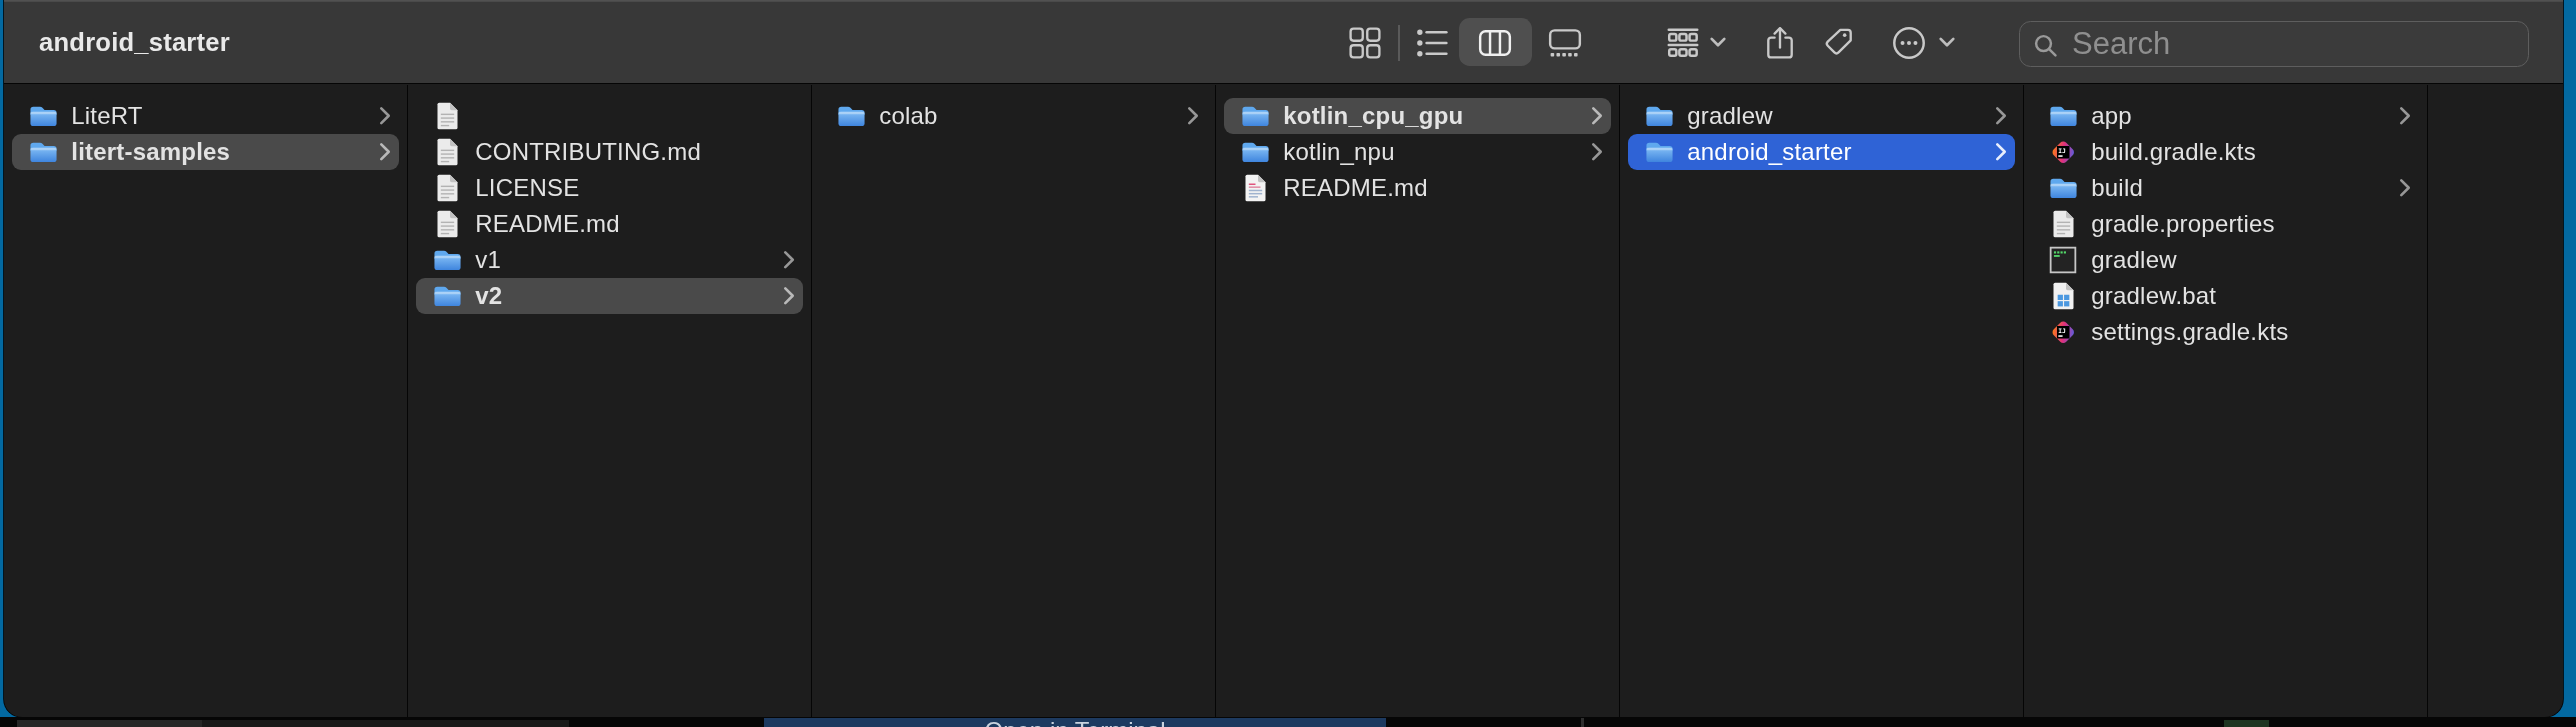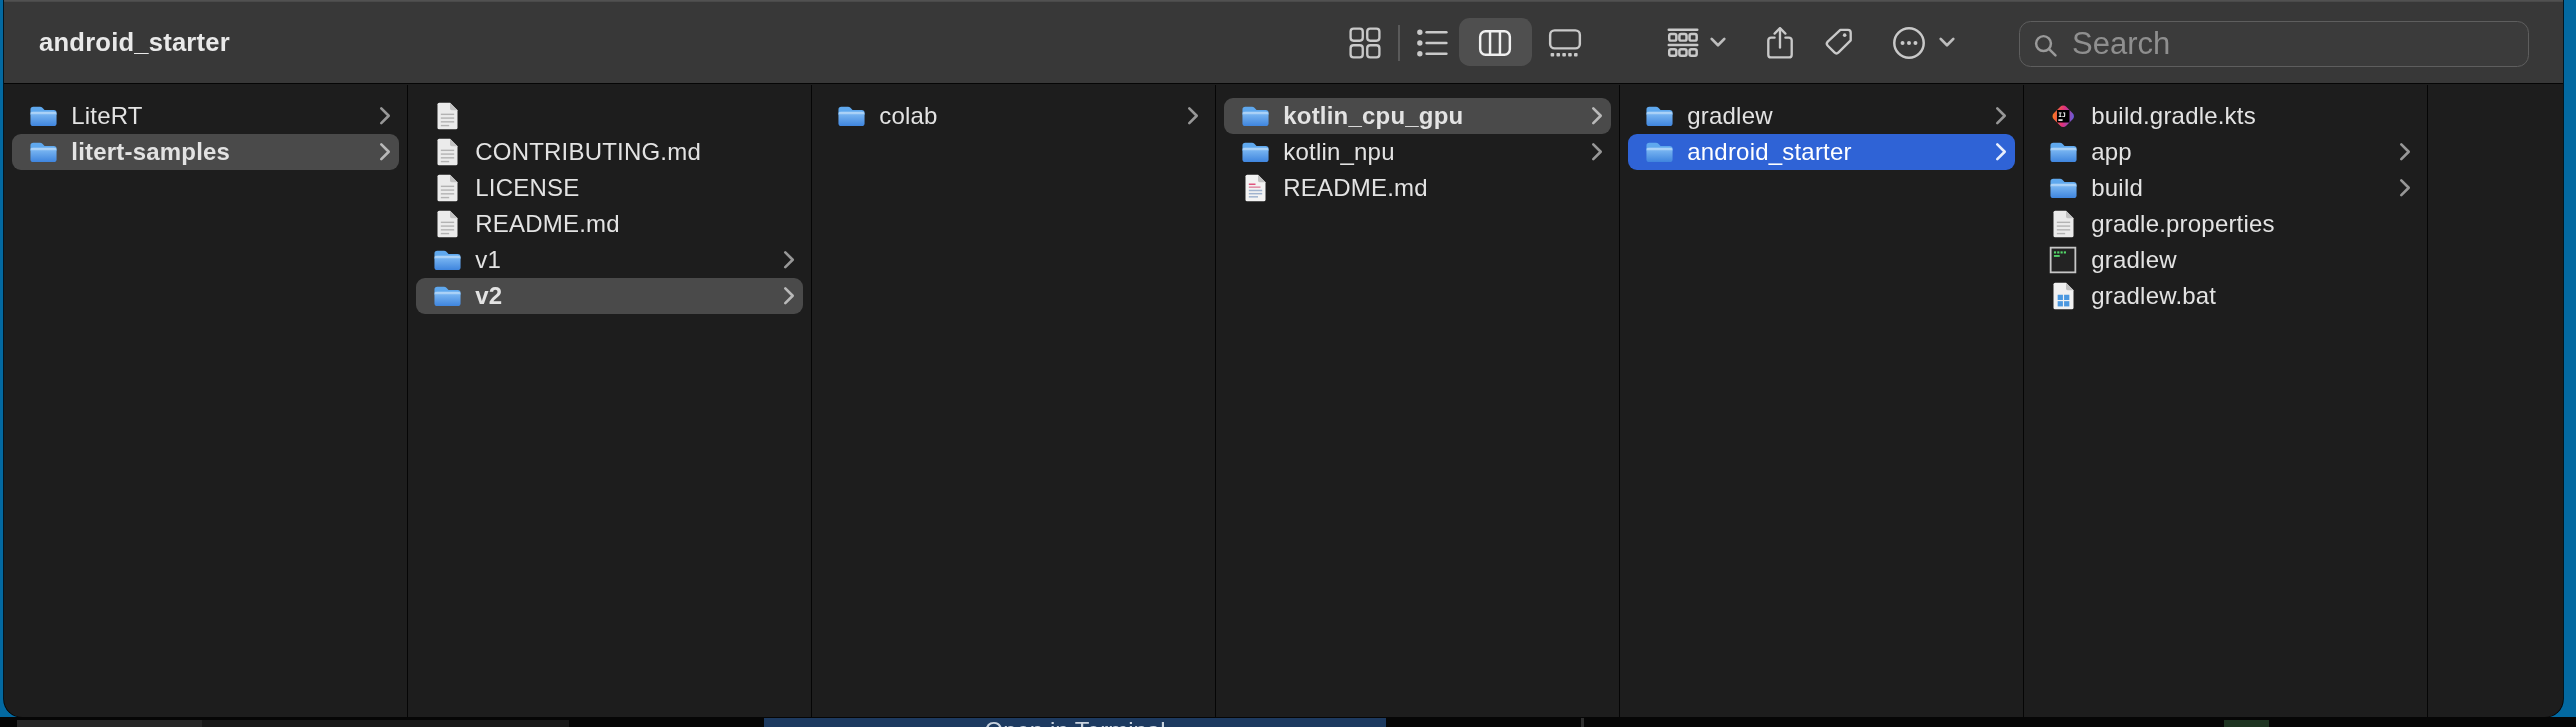--- a/index.html
+++ b/index.html
@@ -429,43 +429,43 @@
             <span class="chev">
               <svg width="14" height="21.5" viewBox="0 0 17 26" fill="none" stroke="currentColor" stroke-width="3.2" stroke-linecap="round" stroke-linejoin="round">
                 <path d="M4 4 l9 9 -9 9"></path>
               </svg>
             </span>
           </div>
         </div>
         <div class="column">
           <div class="row">
             <span class="ic">
+              <svg width="31" height="26.4" viewBox="0 0 38 32">
+    <path d="M3 8 q0 -3.5 3.5 -3.5 h8.2 q1.8 0 3 1.2 l2.6 2.6 h11.2 q3.5 0 3.5 3.5 v2.5 H3 Z" fill="#5fa8ee"></path>
+    <rect x="3" y="10.5" width="32" height="17.5" rx="3.5" fill="url(#folderGrad)"></rect>
+    <rect x="3" y="10.5" width="32" height="3" rx="1.5" fill="rgba(255,255,255,0.35)"></rect>
+              </svg>
+            </span>
+            <span class="label">app</span>
+            <span class="chev">
+              <svg width="14" height="21.5" viewBox="0 0 17 26" fill="none" stroke="currentColor" stroke-width="3.2" stroke-linecap="round" stroke-linejoin="round">
+                <path d="M4 4 l9 9 -9 9"></path>
+              </svg>
+            </span>
+          </div>
+          <div class="row">
+            <span class="ic">
               <svg width="30.5" height="30.5" viewBox="0 0 36 36">
     <rect x="7.6" y="7.6" width="20.8" height="20.8" rx="5" transform="rotate(45 18 18)" fill="url(#ijGrad)"></rect>
     <rect x="10.6" y="10.6" width="14.8" height="14.8" fill="#000"></rect>
     <text x="12" y="19.2" font-size="7.5" fill="#fff" font-family="'DejaVu Sans Mono', monospace" font-weight="bold">IJ</text>
     <rect x="12.2" y="21.6" width="5" height="1.8" fill="#fff"></rect>
               </svg>
             </span>
             <span class="label">build.gradle.kts</span>
-          </div>
-          <div class="row">
-            <span class="ic">
-              <svg width="31" height="26.4" viewBox="0 0 38 32">
-    <path d="M3 8 q0 -3.5 3.5 -3.5 h8.2 q1.8 0 3 1.2 l2.6 2.6 h11.2 q3.5 0 3.5 3.5 v2.5 H3 Z" fill="#5fa8ee"></path>
-    <rect x="3" y="10.5" width="32" height="17.5" rx="3.5" fill="url(#folderGrad)"></rect>
-    <rect x="3" y="10.5" width="32" height="3" rx="1.5" fill="rgba(255,255,255,0.35)"></rect>
-              </svg>
-            </span>
-            <span class="label">app</span>
-            <span class="chev">
-              <svg width="14" height="21.5" viewBox="0 0 17 26" fill="none" stroke="currentColor" stroke-width="3.2" stroke-linecap="round" stroke-linejoin="round">
-                <path d="M4 4 l9 9 -9 9"></path>
-              </svg>
-            </span>
           </div>
           <div class="row">
             <span class="ic">
               <svg width="31" height="26.4" viewBox="0 0 38 32">
     <path d="M3 8 q0 -3.5 3.5 -3.5 h8.2 q1.8 0 3 1.2 l2.6 2.6 h11.2 q3.5 0 3.5 3.5 v2.5 H3 Z" fill="#5fa8ee"></path>
     <rect x="3" y="10.5" width="32" height="17.5" rx="3.5" fill="url(#folderGrad)"></rect>
     <rect x="3" y="10.5" width="32" height="3" rx="1.5" fill="rgba(255,255,255,0.35)"></rect>
               </svg>
             </span>
             <span class="label">build</span>
@@ -512,20 +512,31 @@
     <path d="M18 2 l9 9 h-7 a2 2 0 0 1 -2 -2 Z" fill="#c2c2c2"></path>
     <g fill="#4b98e0">
       <rect x="8" y="16.5" width="6.3" height="6.3"></rect>
                   <rect x="15.7" y="16.5" width="6.3" height="6.3"></rect>
       <rect x="8" y="24.2" width="6.3" height="6.3"></rect>
                   <rect x="15.7" y="24.2" width="6.3" height="6.3"></rect>
                 </g>
               </svg>
             </span>
             <span class="label">gradlew.bat</span>
+          </div>
+          <div class="row">
+            <span class="ic">
+              <svg width="30.5" height="30.5" viewBox="0 0 36 36">
+    <rect x="7.6" y="7.6" width="20.8" height="20.8" rx="5" transform="rotate(45 18 18)" fill="url(#ijGrad)"></rect>
+    <rect x="10.6" y="10.6" width="14.8" height="14.8" fill="#000"></rect>
+    <text x="12" y="19.2" font-size="7.5" fill="#fff" font-family="'DejaVu Sans Mono', monospace" font-weight="bold">IJ</text>
+    <rect x="12.2" y="21.6" width="5" height="1.8" fill="#fff"></rect>
+              </svg>
+            </span>
+            <span class="label">settings.gradle.kts</span>
           </div>
         </div>
         <div class="column last"></div>
       </div>
   </div>
 
   <div class="bottom-strip">
     <div class="bs-frag bs-gray1"></div>
     <div class="bs-frag bs-gray2"></div>
     <div class="bs-frag bs-navy">

